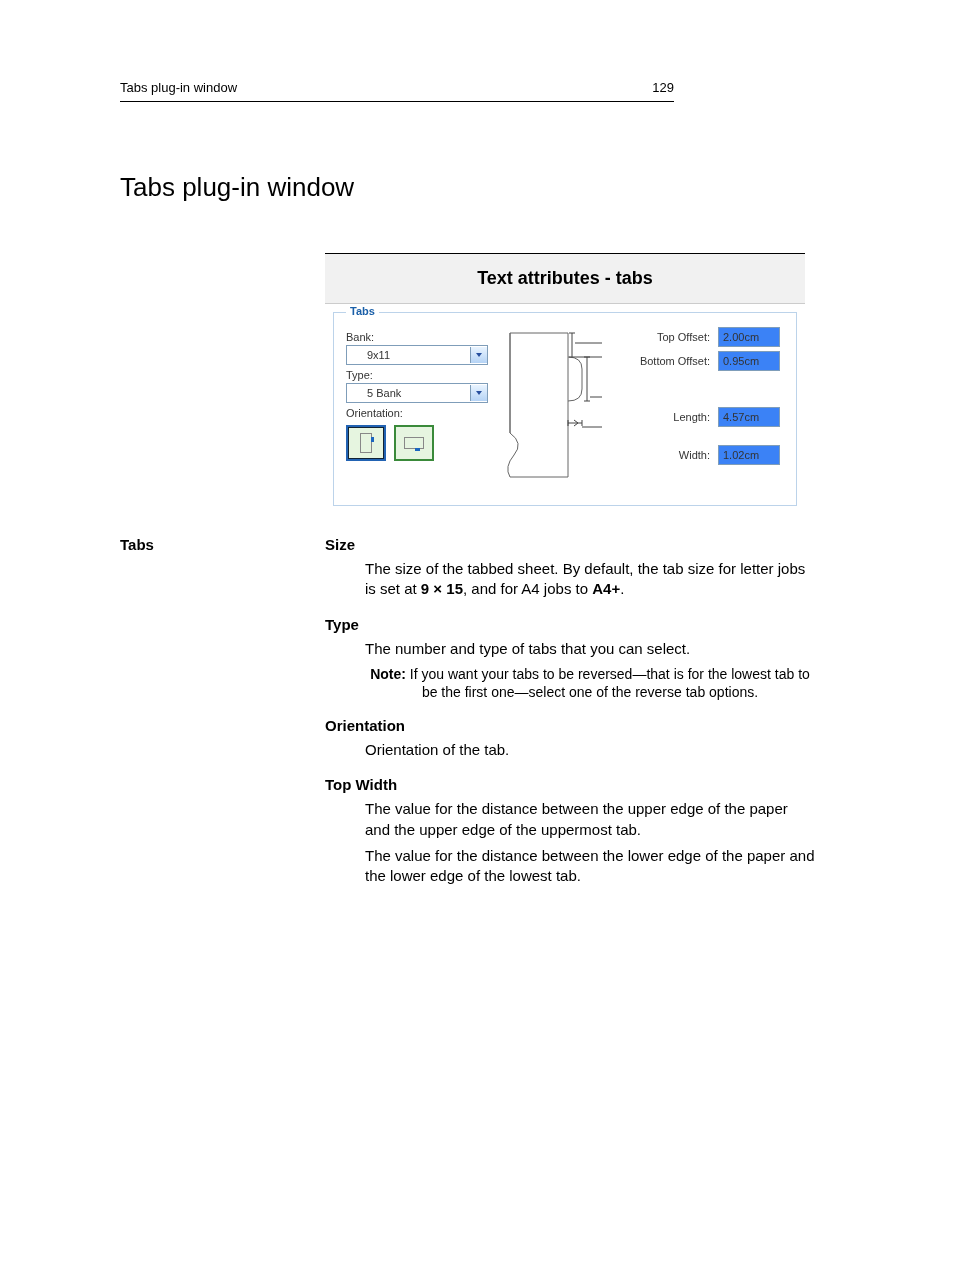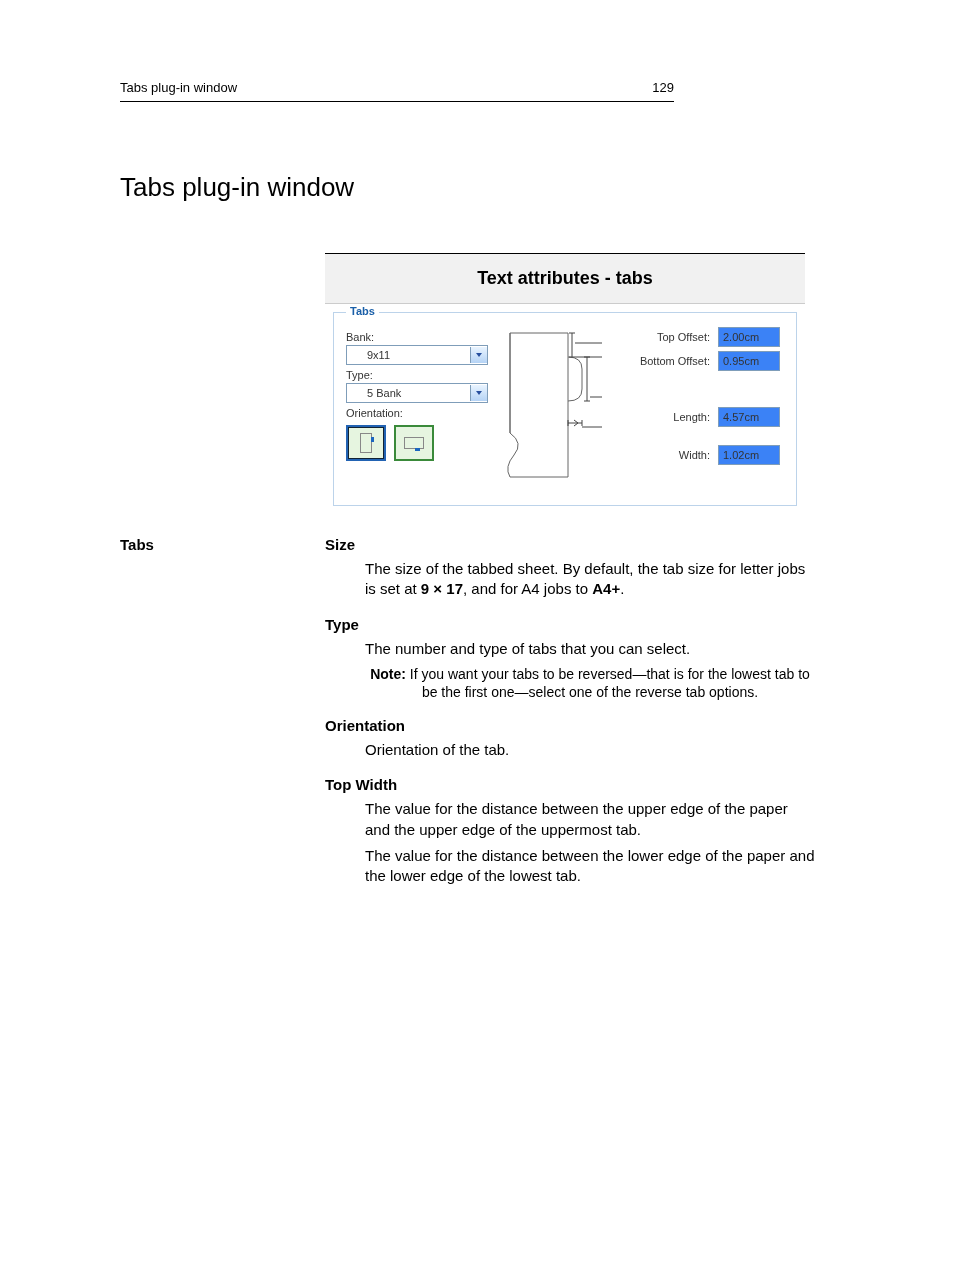--- a/index.html
+++ b/index.html
@@ -256,21 +256,21 @@
         </div>
       </div>
     </div>
   </div>
 
   <div class="def-block">
     <span class="side-label">Tabs</span>
 
     <div class="def-subtitle">Size</div>
     <div class="def-body">
-      <span>The size of the tabbed sheet. By default, the tab size for letter jobs is set at </span><b>9 × 17</b><span>, and for A4 jobs to </span><b>A4+</b><span>.</span>
+      <span>The size of the tabbed sheet. By default, the tab size for letter jobs is set at </span><b>9 × 15</b><span>, and for A4 jobs to </span><b>A4+</b><span>.</span>
     </div>
 
     <div class="def-subtitle">Type</div>
     <div class="def-body">The number and type of tabs that you can select.</div>
     <div class="note">
       <b>Note:</b> If you want your tabs to be reversed—that is for the lowest tab to be the first one—select one of the reverse tab options.
     </div>
 
     <div class="def-subtitle">Orientation</div>
     <div class="def-body">Orientation of the tab.</div>

